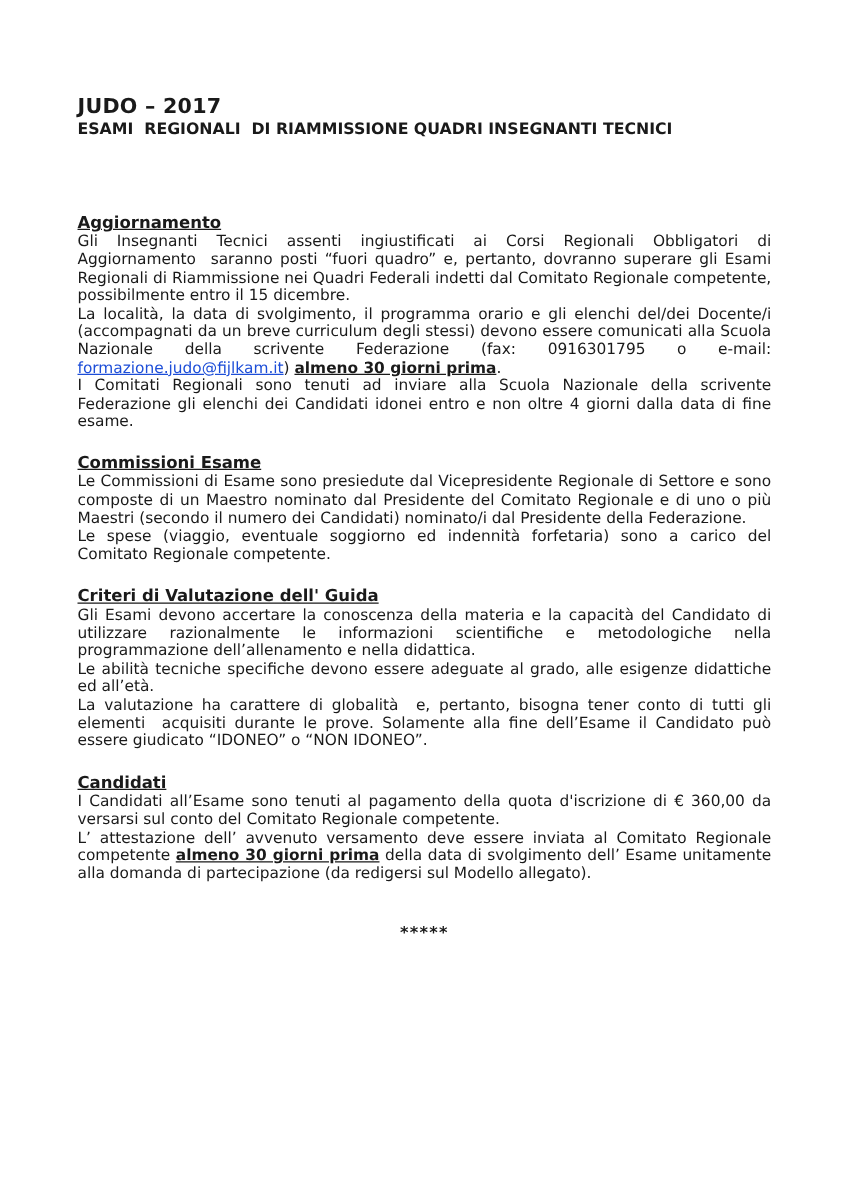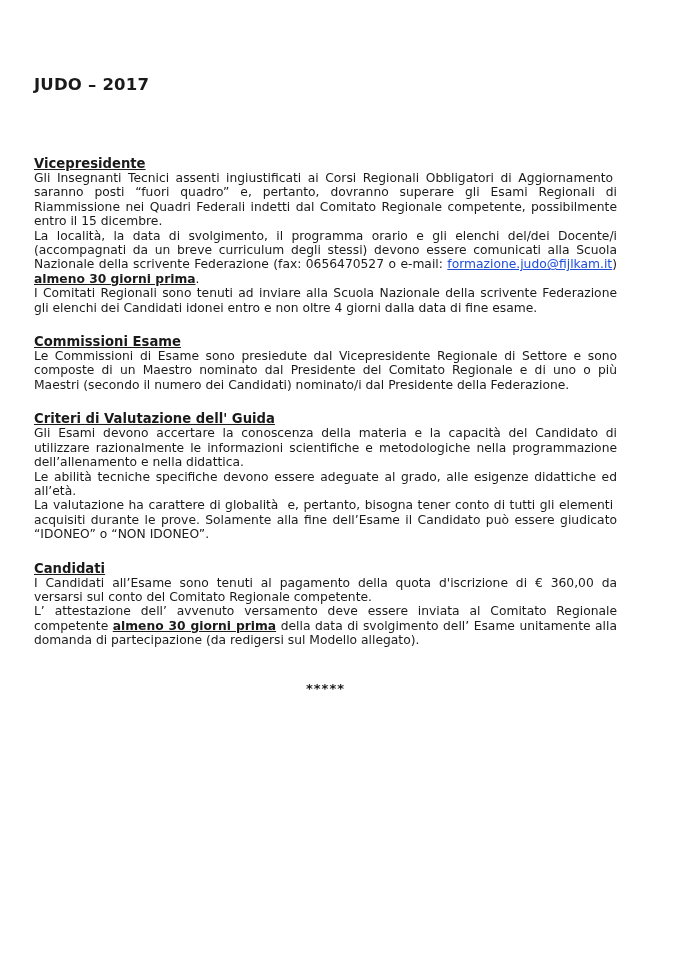--- a/index.html
+++ b/index.html
@@ -6,21 +6,21 @@
     margin: 0;
     padding: 0;
     background: #ffffff;
   }
   .page {
     position: relative;
     width: 679px;
     height: 963px;
     background: #ffffff;
     box-sizing: border-box;
-    padding: 75px 62px 0 34px;
+    padding: 75px 62px 0 62px;
     font-family: "DejaVu Sans", "Liberation Sans", sans-serif;
     font-size: 12.3px;
     line-height: 14.4px;
     color: #1a1a1a;
     overflow: hidden;
   }
   .doc-title {
     font-size: 16.5px;
     line-height: 20px;
     font-weight: bold;
@@ -60,33 +60,35 @@
     letter-spacing: 1px;
   }
 </style>
 </head>
 <body>
 
 <div class="page">
 
   <header>
     <h1 class="doc-title">JUDO – 2017</h1>
+    <h2 class="doc-subtitle">ESAMI&nbsp; REGIONALI&nbsp; DI RIAMMISSIONE QUADRI INSEGNANTI TECNICI</h2>
   </header>
 
   <section class="section first">
-    <h3 class="heading">Vicepresidente</h3>
+    <h3 class="heading">Aggiornamento</h3>
     <p>Gli Insegnanti Tecnici assenti ingiustificati ai Corsi Regionali Obbligatori di Aggiornamento&nbsp; saranno posti “fuori quadro” e, pertanto, dovranno superare gli Esami Regionali di Riammissione nei Quadri Federali indetti dal Comitato Regionale competente, possibilmente entro il 15 dicembre.</p>
-    <p><span>La località, la data di svolgimento, il programma orario e gli elenchi del/dei Docente/i (accompagnati da un breve curriculum degli stessi) devono essere comunicati alla Scuola Nazionale della scrivente Federazione (fax: 0656470527 o e-mail: </span><a class="email-link">formazione.judo@fijlkam.it</a><span>) </span><strong>almeno 30 giorni prima</strong><span>.</span></p>
+    <p><span>La località, la data di svolgimento, il programma orario e gli elenchi del/dei Docente/i (accompagnati da un breve curriculum degli stessi) devono essere comunicati alla Scuola Nazionale della scrivente Federazione (fax: 0916301795 o e-mail: </span><a class="email-link">formazione.judo@fijlkam.it</a><span>) </span><strong>almeno 30 giorni prima</strong><span>.</span></p>
     <p>I Comitati Regionali sono tenuti ad inviare alla Scuola Nazionale della scrivente Federazione gli elenchi dei Candidati idonei entro e non oltre 4 giorni dalla data di fine esame.</p>
   </section>
 
 
   <section class="section">
     <h3 class="heading">Commissioni Esame</h3>
     <p>Le Commissioni di Esame sono presiedute dal Vicepresidente Regionale di Settore e sono composte di un Maestro nominato dal Presidente del Comitato Regionale e di uno o più Maestri (secondo il numero dei Candidati) nominato/i dal Presidente della Federazione.</p>
+    <p>Le spese (viaggio, eventuale soggiorno ed indennità forfetaria) sono a carico del Comitato Regionale competente.</p>
   </section>
 
   <section class="section">
     <h3 class="heading">Criteri di Valutazione dell' Guida</h3>
     <p>Gli Esami devono accertare la conoscenza della materia e la capacità del Candidato di utilizzare razionalmente le informazioni scientifiche e metodologiche nella programmazione dell’allenamento e nella didattica.</p>
     <p>Le abilità tecniche specifiche devono essere adeguate al grado, alle esigenze didattiche ed all’età.</p>
     <p>La valutazione ha carattere di globalità&nbsp; e, pertanto, bisogna tener conto di tutti gli elementi&nbsp; acquisiti durante le prove. Solamente alla fine dell’Esame il Candidato può essere giudicato “IDONEO” o “NON IDONEO”.</p>
   </section>
 
   <section class="section">

